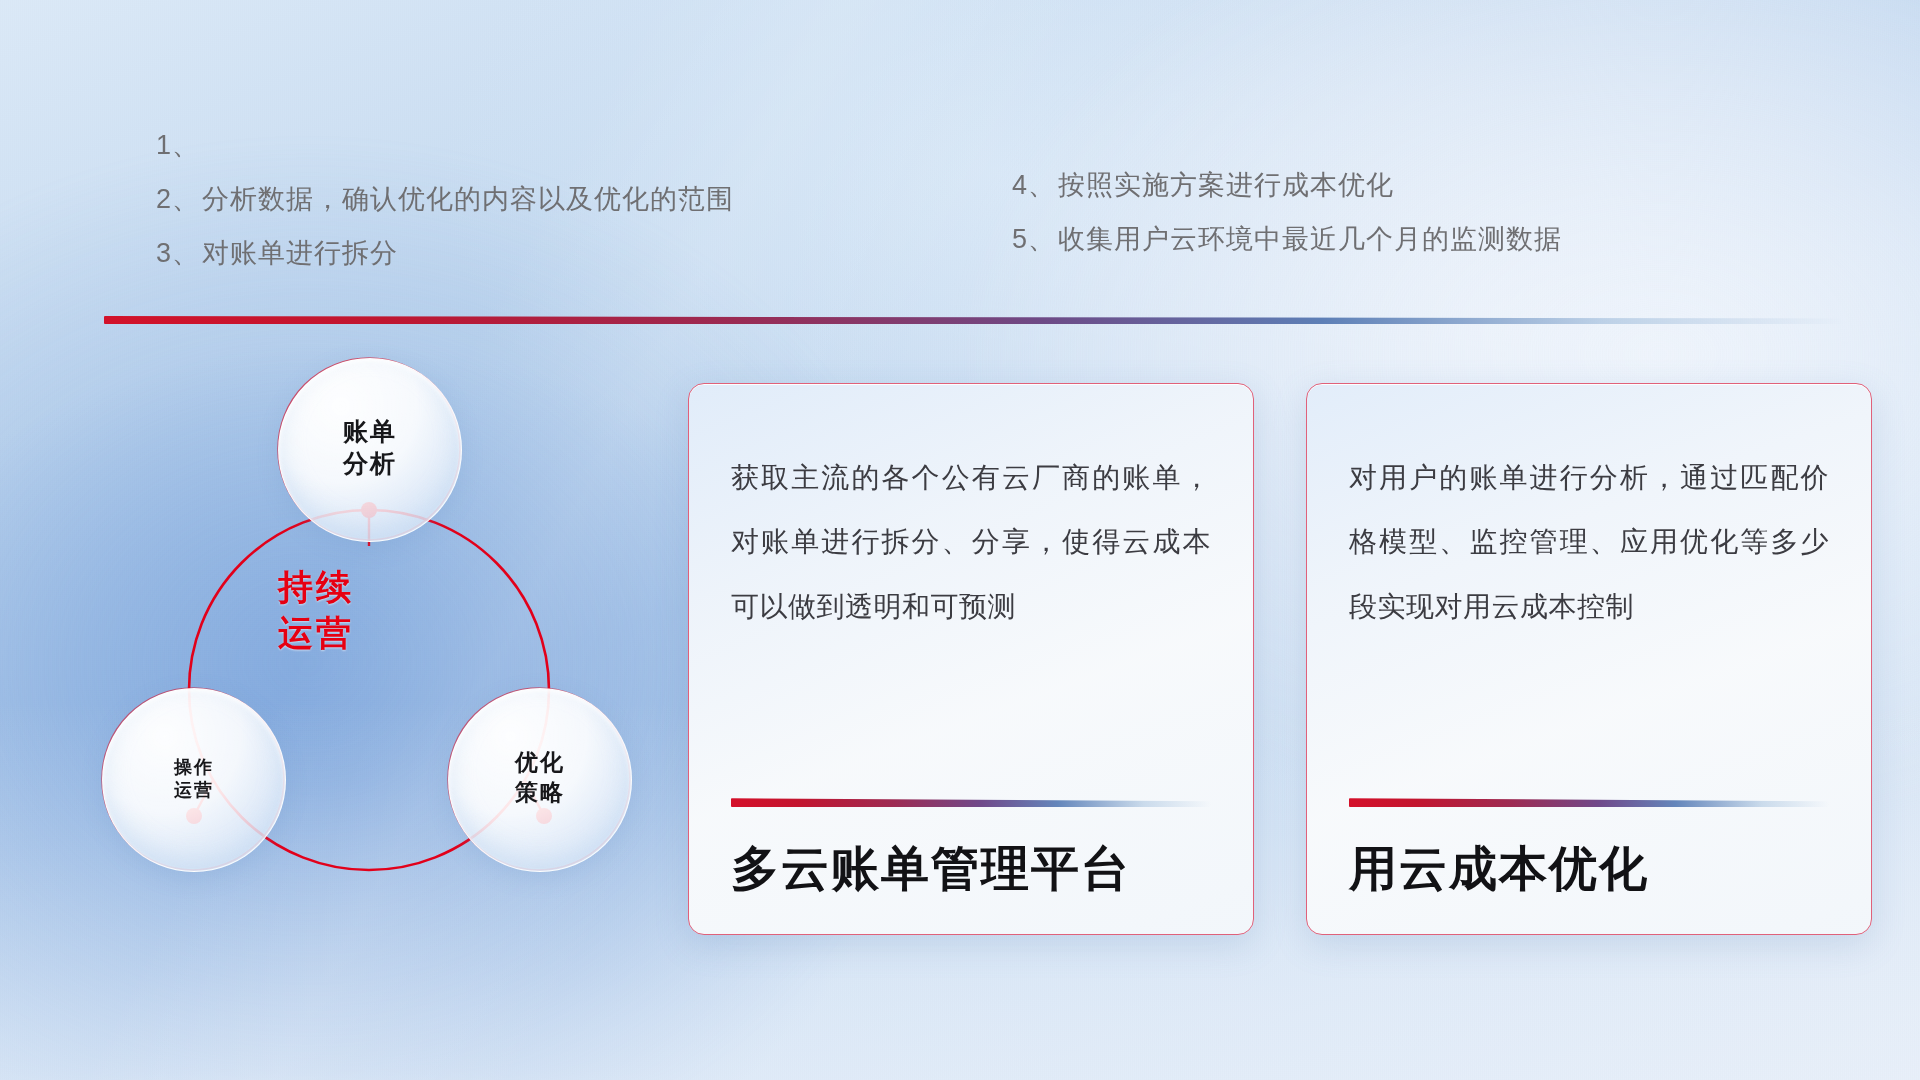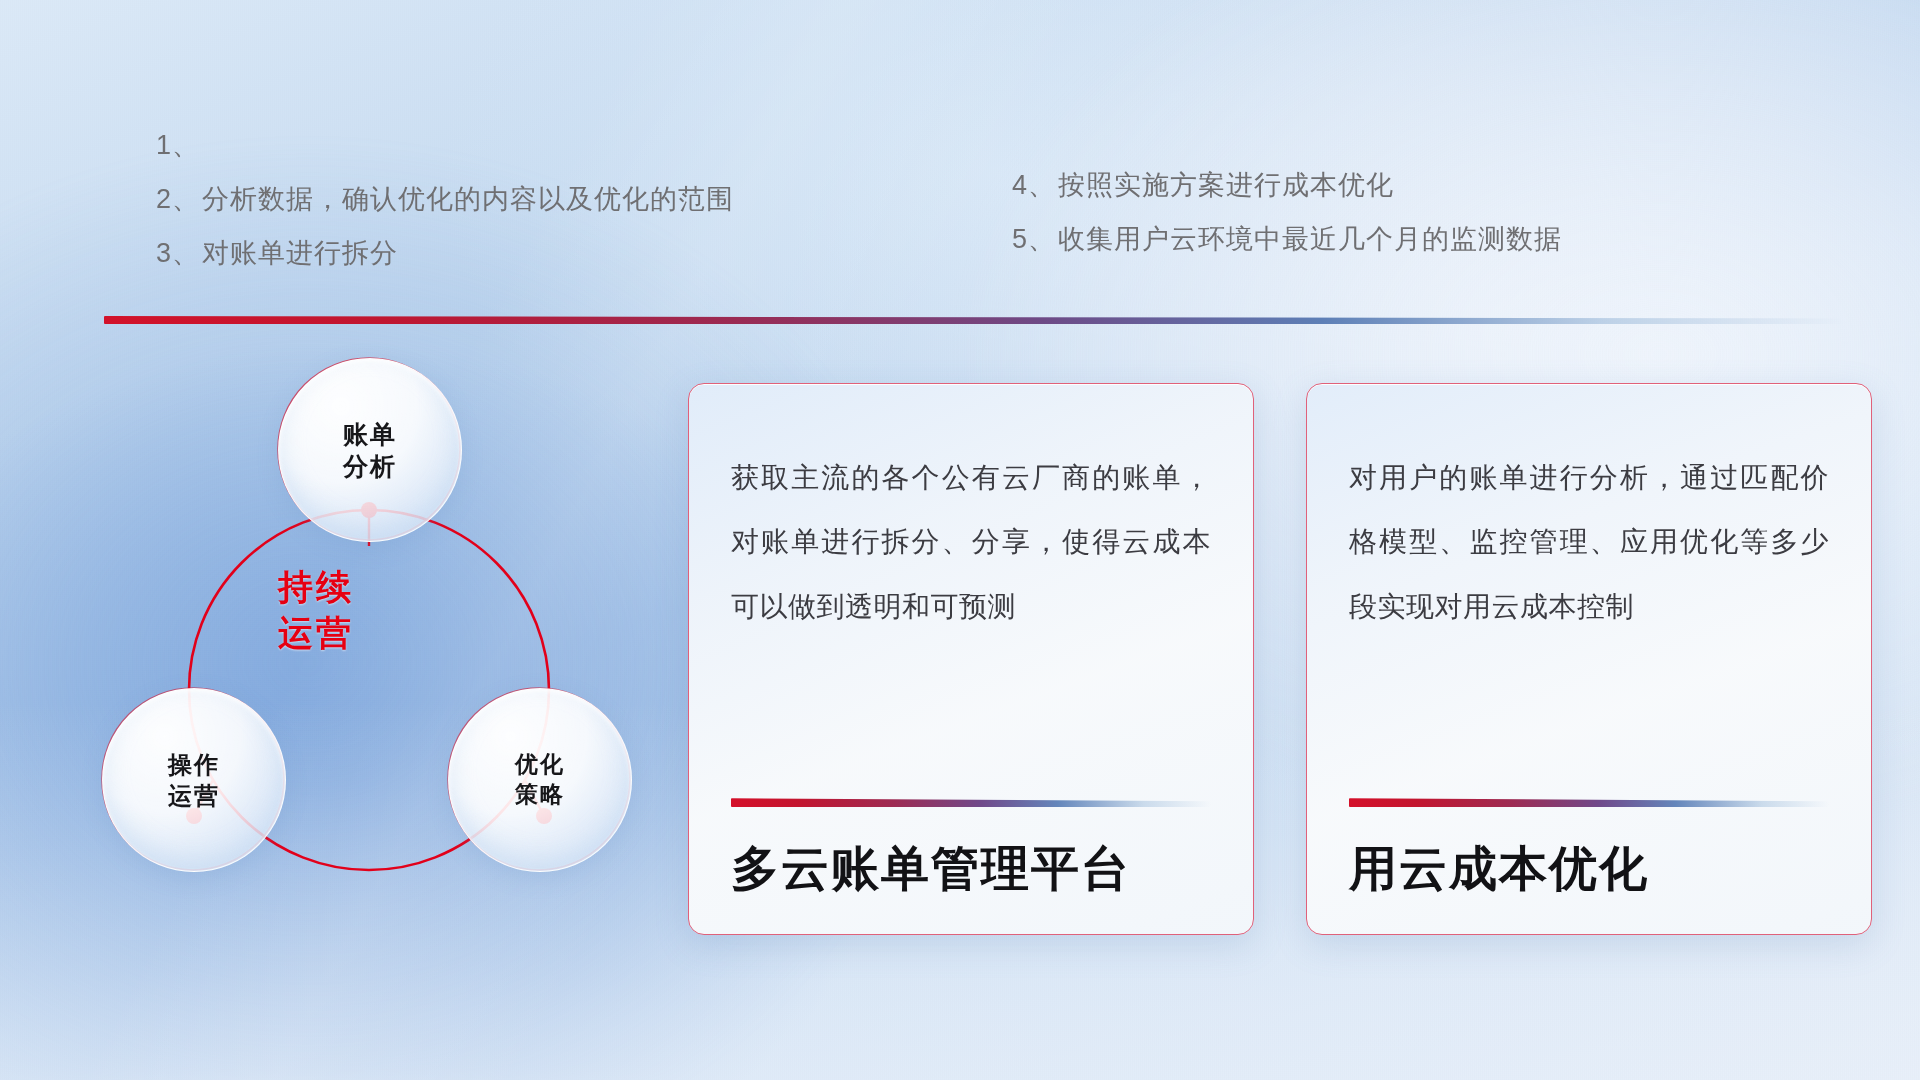--- a/index.html
+++ b/index.html
@@ -124,30 +124,31 @@
       0 6px 22px rgba(110,150,200,0.20);
     border: 1px solid rgba(255,255,255,0.85);
     display: flex;
     flex-direction: column;
     align-items: center;
     justify-content: center;
     color: #17171a;
     font-weight: bold;
     letter-spacing: 2px;
     line-height: 1.30;
+    font-family: Liberation Mono, monospace;
   }
   .bubble-top {
     left: 182px; top: 8px;
     width: 182px; height: 182px;
     font-size: 25px;
   }
   .bubble-bl {
     left: 6px; top: 338px;
     width: 182px; height: 182px;
-    font-size: 24px;
+    font-size: 18px;
   }
   .bubble-br {
     left: 352px; top: 338px;
     width: 182px; height: 182px;
     font-size: 23px;
     text-align: center;
   }
   .bubble-line { display: block; }
 
   .venn-center {

